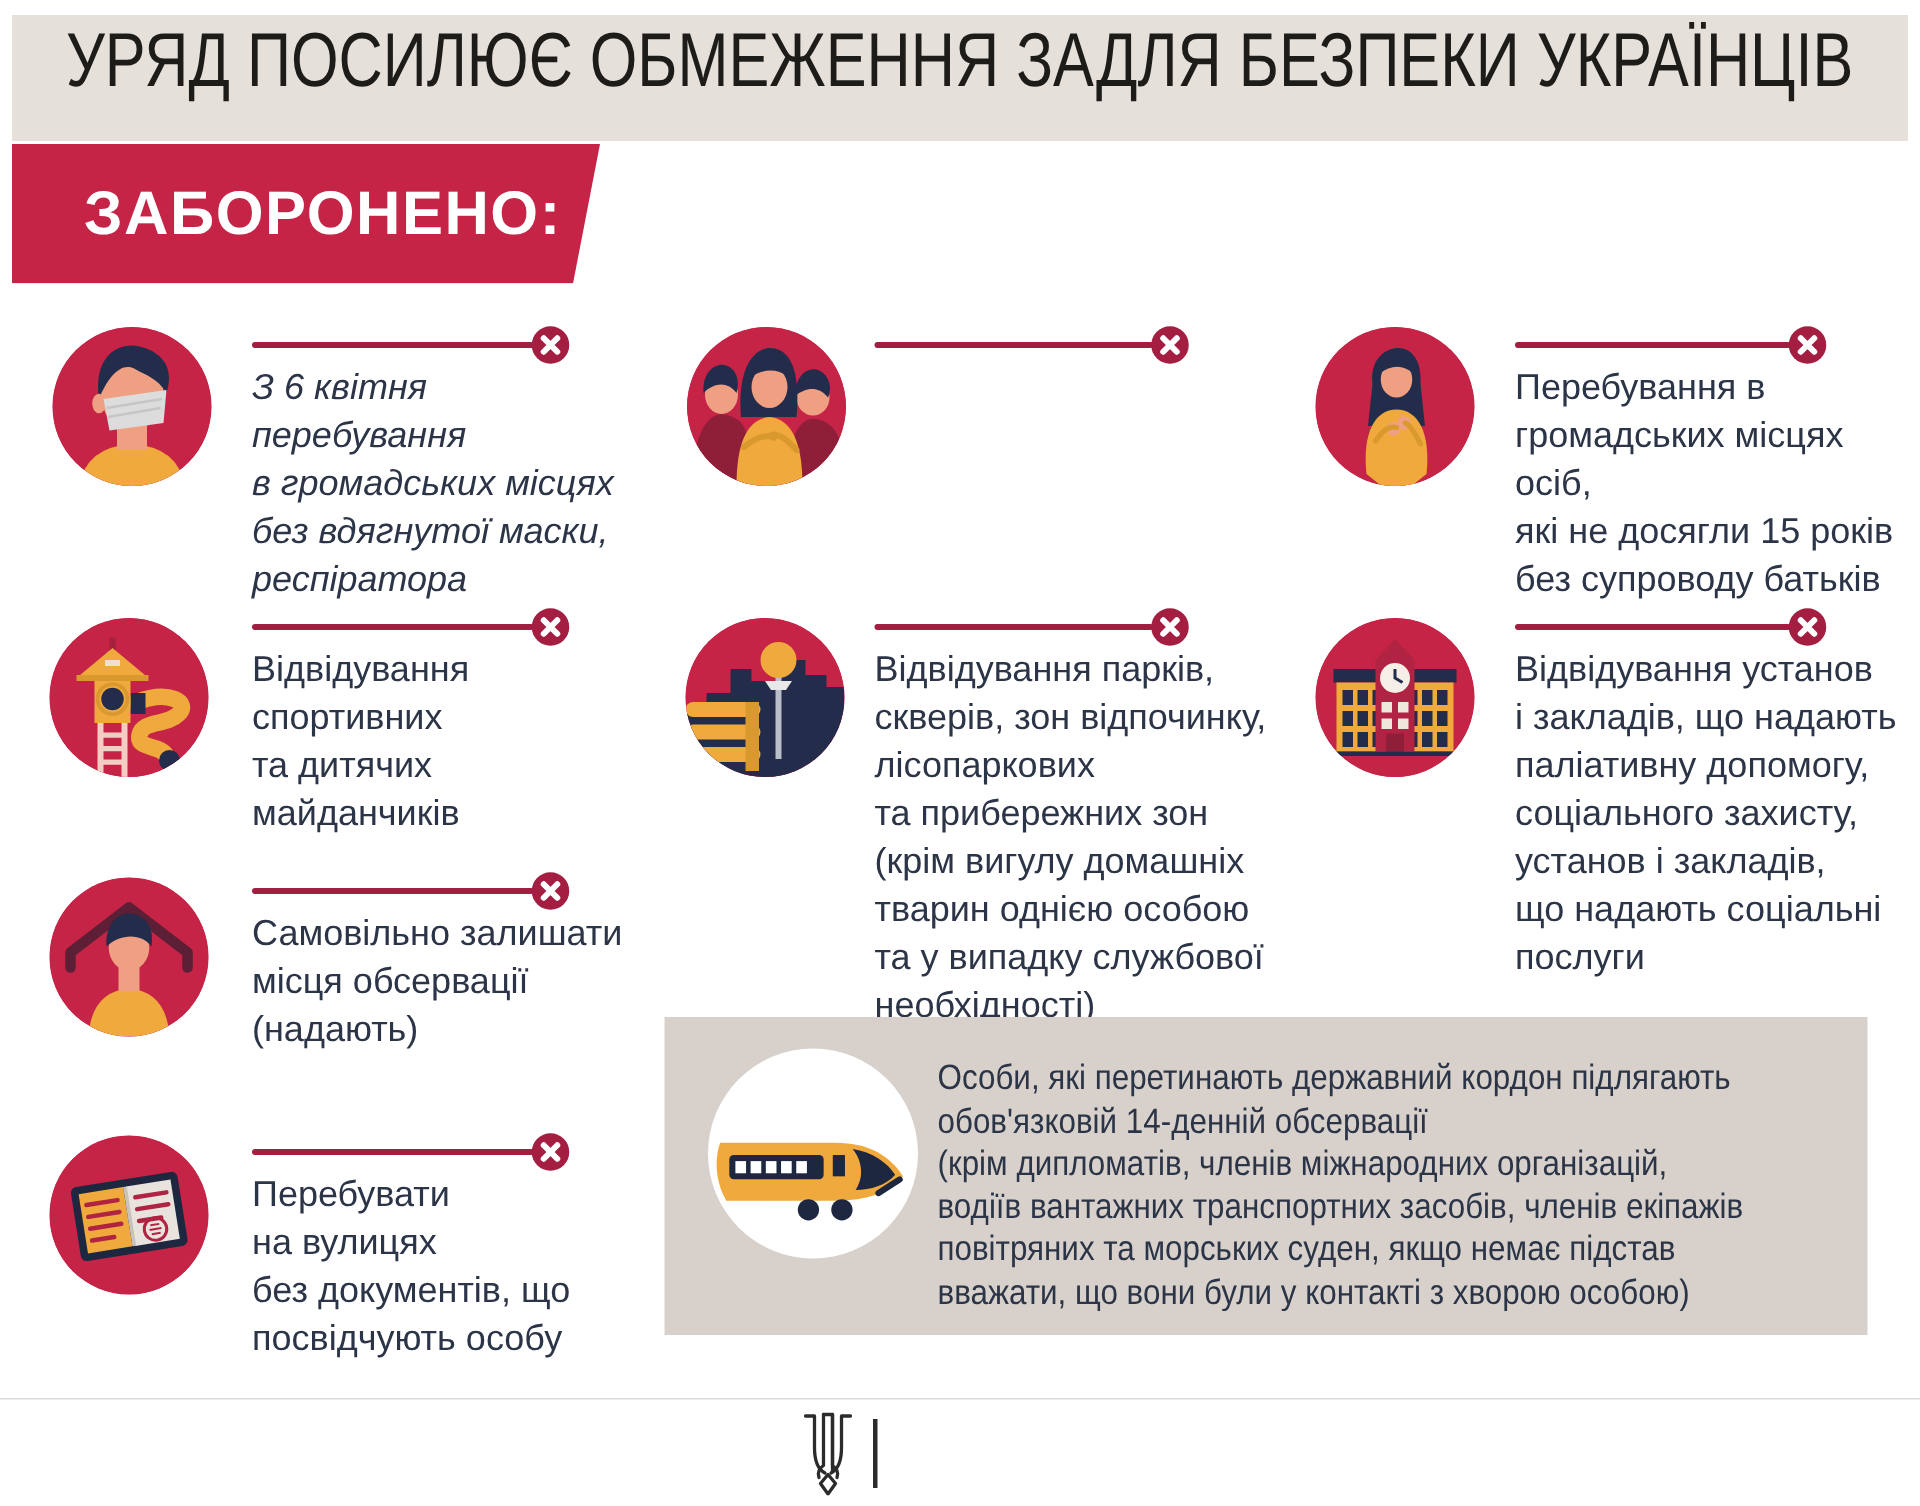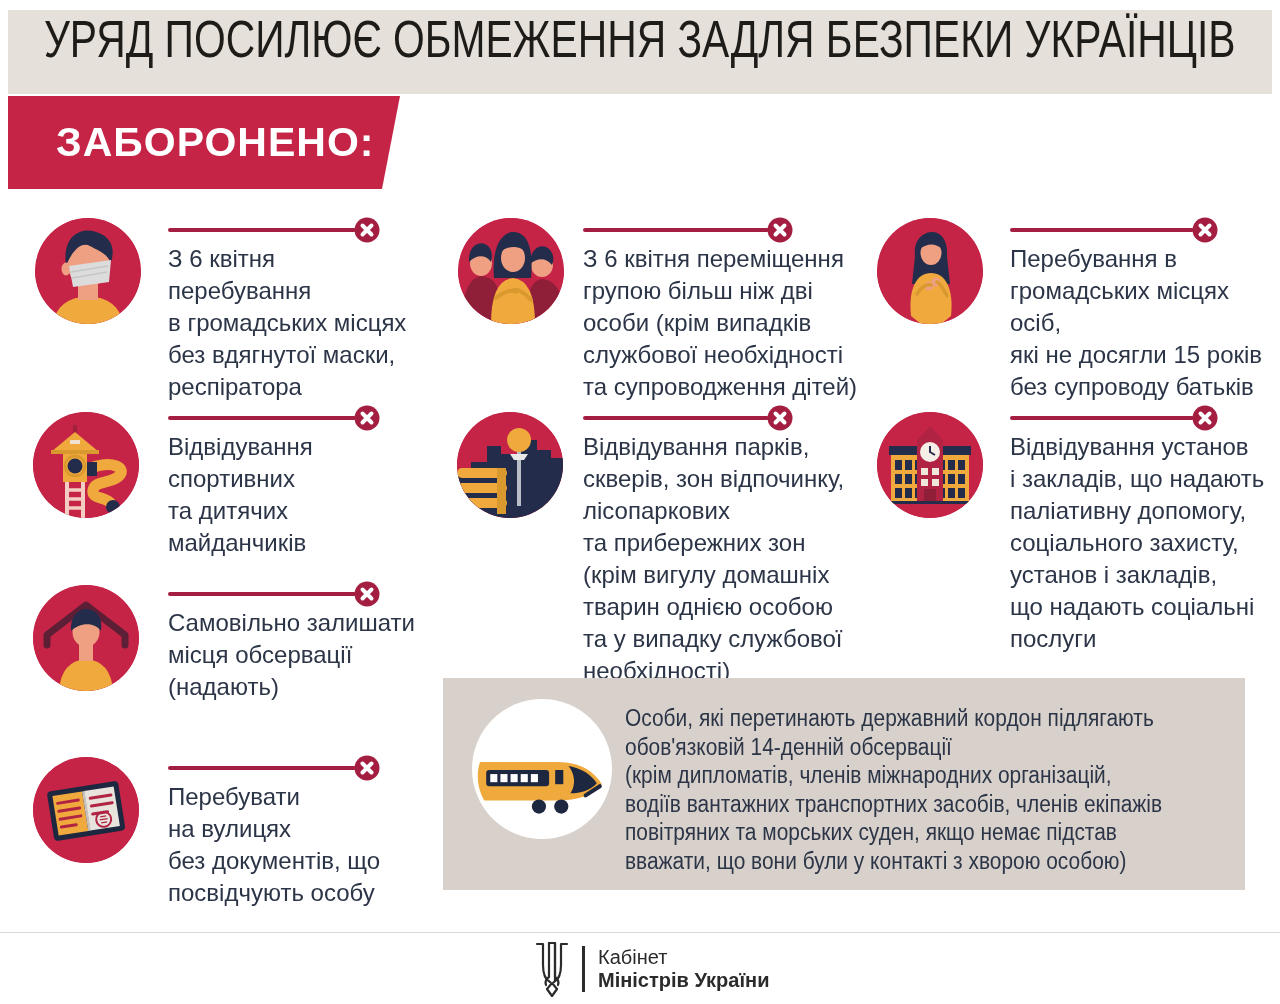--- a/index.html
+++ b/index.html
@@ -62,21 +62,21 @@
       <path d="M36 54 L73 48 M37 60 L72 54" stroke="#c6c6c6" stroke-width="1.6" fill="none"></path>
     </svg>
   </div>
   <div class="rule" style="left:168px;top:217px;width:212px;">
     <div class="rule-line"></div>
     <svg class="x-badge" viewBox="0 0 26 26">
       <circle cx="13" cy="13" r="12.5" fill="#A31E40"></circle>
       <path d="M8.5 8.5 L17.5 17.5 M17.5 8.5 L8.5 17.5" stroke="#ffffff" stroke-width="4" stroke-linecap="round"></path>
     </svg>
   </div>
-  <div class="item-text" style="left:168px;top:243px;width:245px;">З 6 квітня перебування
+  <div class="item-text" style="left:168px;top:243px;width:245px;font-style:italic;">З 6 квітня перебування
 в громадських місцях
 без вдягнутої маски,
 респіратора</div>
 
   <div class="icon-circle" style="left:458px;top:218px;">
     <svg viewBox="0 0 106 106">
       <circle cx="53" cy="53" r="53" fill="#C52447"></circle>
       <ellipse cx="23" cy="45" rx="11" ry="13" fill="#EFA083"></ellipse>
       <path d="M11 44 C10 28 21 23 27 26 C34 29 35 38 33 44 C27 36 18 37 11 44 Z" fill="#232C4B"></path>
       <path d="M3 106 Q5 60 23 58 Q39 60 40 74 L40 106 Z" fill="#8F1F38"></path>
@@ -90,25 +90,20 @@
       <path d="M38 80 Q50 70 58 74 M73 82 Q62 70 56 72" stroke="#D9992F" stroke-width="4" fill="none" stroke-linecap="round"></path>
     </svg>
   </div>
   <div class="rule" style="left:583px;top:217px;width:210px;">
     <div class="rule-line"></div>
     <svg class="x-badge" viewBox="0 0 26 26">
       <circle cx="13" cy="13" r="12.5" fill="#A31E40"></circle>
       <path d="M8.5 8.5 L17.5 17.5 M17.5 8.5 L8.5 17.5" stroke="#ffffff" stroke-width="4" stroke-linecap="round"></path>
     </svg>
   </div>
-  <div class="item-text" style="left:583px;top:243px;width:275px;">З 6 квітня переміщення
-групою більш ніж дві
-особи (крім випадків
-службової необхідності
-та супроводження дітей)</div>
 
   <div class="icon-circle" style="left:877px;top:218px;">
     <svg viewBox="0 0 106 106">
       <circle cx="53" cy="53" r="53" fill="#C52447"></circle>
       <path d="M38 38 C36 20 48 14 55 14 C64 14 71 22 70 38 L73 66 L35 66 Z" fill="#232C4B"></path>
       <ellipse cx="54" cy="35" rx="10.5" ry="12" fill="#EFA083"></ellipse>
       <path d="M43 31 C43 21 50 17 55 18 C62 19 66 25 65 31 C59 25 50 25 43 31 Z" fill="#232C4B"></path>
       <path d="M34 98 C31 70 40 55 54 55 C68 55 77 70 74 98 L64 106 L44 106 Z" fill="#F0A93C"></path>
       <circle cx="52" cy="68" r="4.5" fill="#EFA083"></circle>
       <circle cx="59" cy="64" r="4.5" fill="#EFA083"></circle>
@@ -329,19 +324,15 @@
       <g fill="none" stroke="#2b2b2b" stroke-width="2.2" stroke-linecap="round" stroke-linejoin="round">
         <path d="M5 3 H11 V24 C11 34 14 39 18 41"></path>
         <path d="M35 3 H29 V24 C29 34 26 39 22 41"></path>
         <path d="M17 2 H23 V40"></path>
         <path d="M17 2 V36 C14 38 13 41 14 44"></path>
         <path d="M23 2 V36 C26 38 27 41 26 44"></path>
         <path d="M20 42 L15 48 L20 55 L25 48 Z"></path>
       </g>
     </svg>
     <div class="logo-divider"></div>
-    <div class="org">
-      <span class="org-line1">Кабінет</span>
-      <span class="org-line2">Міністрів України</span>
-    </div>
   </div>
 
 </div>
 
 </body></html>

